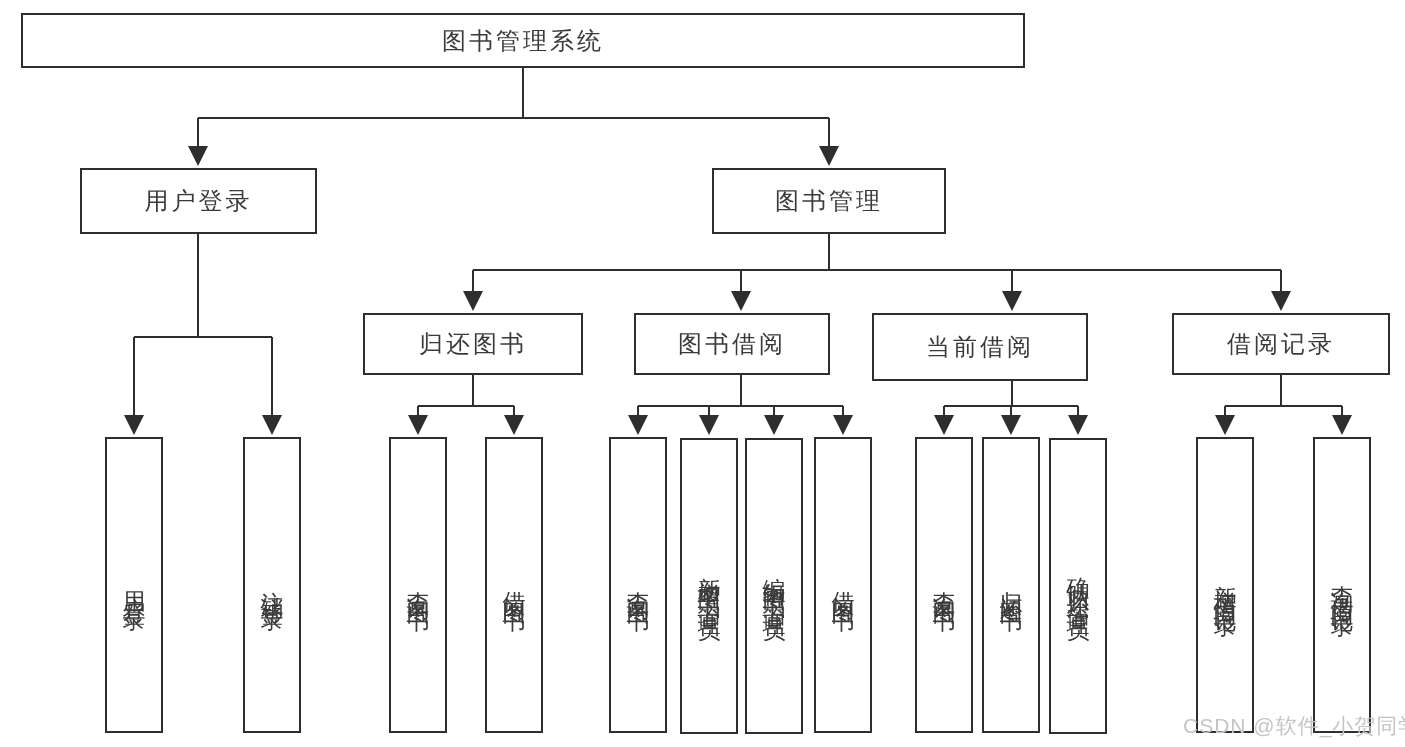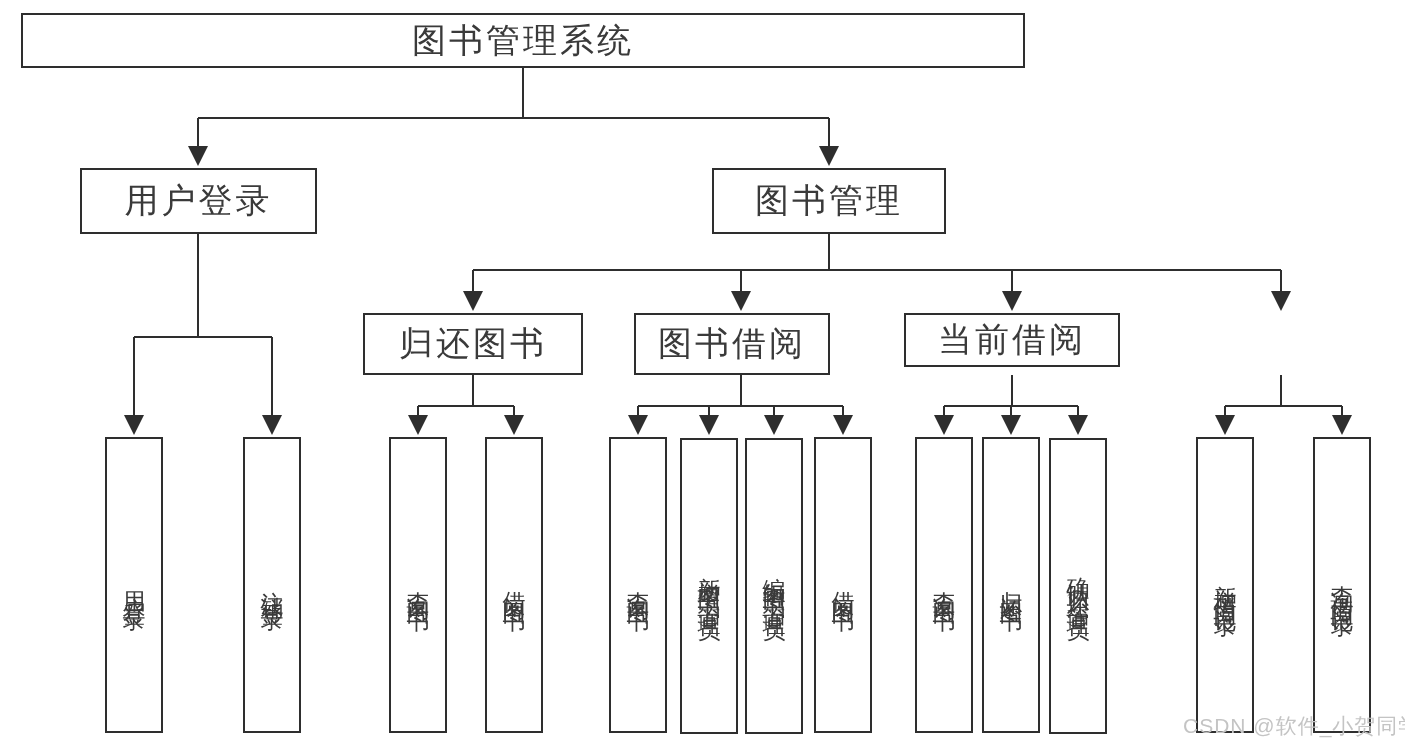--- a/index.html
+++ b/index.html
@@ -17,21 +17,21 @@
     box-sizing: border-box;
     background: #ffffff;
     border: 2px solid #2e2e2e;
     display: flex;
     align-items: center;
     justify-content: center;
     text-align: center;
     color: #3a3a3a;
     z-index: 2;
   }
-  .h  { font-size: 34px; letter-spacing: 3px; }
+  .h  { font-size: 24px; letter-spacing: 3px; }
   .v  {
     writing-mode: vertical-rl;
     font-size: 23px;
     letter-spacing: 6px;
     line-height: 1;
   }
   .watermark {
     position: absolute;
     left: 1183px;
     top: 712px;
@@ -97,21 +97,22 @@
     </g>
   </svg>
 
   <div class="box h" style="left:21px;top:13px;width:1004px;height:55px">图书管理系统</div>
 
   <div class="box h" style="left:80px;top:168px;width:237px;height:66px">用户登录</div>
   <div class="box h" style="left:712px;top:168px;width:234px;height:66px">图书管理</div>
 
   <div class="box h" style="left:363px;top:313px;width:220px;height:62px">归还图书</div>
   <div class="box h" style="left:634px;top:313px;width:196px;height:62px">图书借阅</div>
-  <div class="box h" style="left:904px;top:313px;width:216px;height:54px">当前借阅</div>
+  <div class="box h" style="left:872px;top:313px;width:216px;height:68px">当前借阅</div>
+  <div class="box h" style="left:1172px;top:313px;width:218px;height:62px">借阅记录</div>
 
   <div class="box v" style="left:105px;top:437px;width:58px;height:296px">用户登录</div>
   <div class="box v" style="left:243px;top:437px;width:58px;height:296px">注销登录</div>
 
   <div class="box v" style="left:389px;top:437px;width:58px;height:296px">查询图书</div>
   <div class="box v" style="left:485px;top:437px;width:58px;height:296px">借阅图书</div>
 
   <div class="box v" style="left:609px;top:437px;width:58px;height:296px">查询图书</div>
   <div class="box v" style="left:680px;top:438px;width:58px;height:296px">新增图书（管理员）</div>
   <div class="box v" style="left:745px;top:438px;width:58px;height:296px">编辑图书（管理员）</div>

